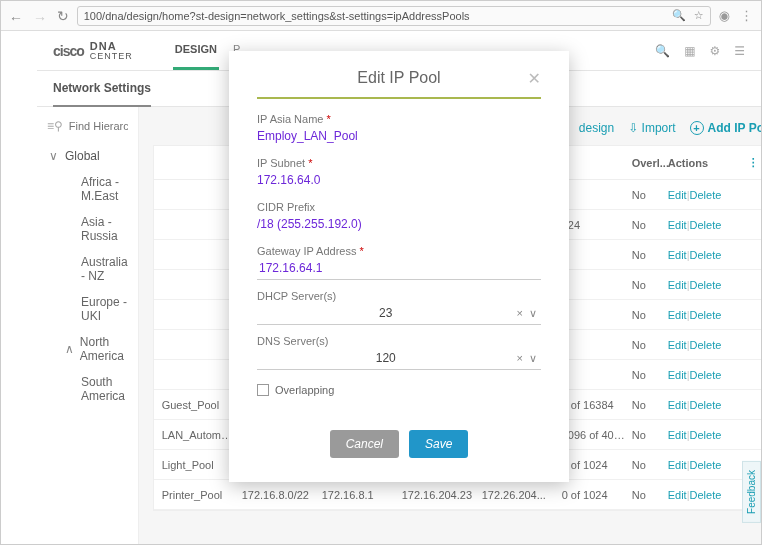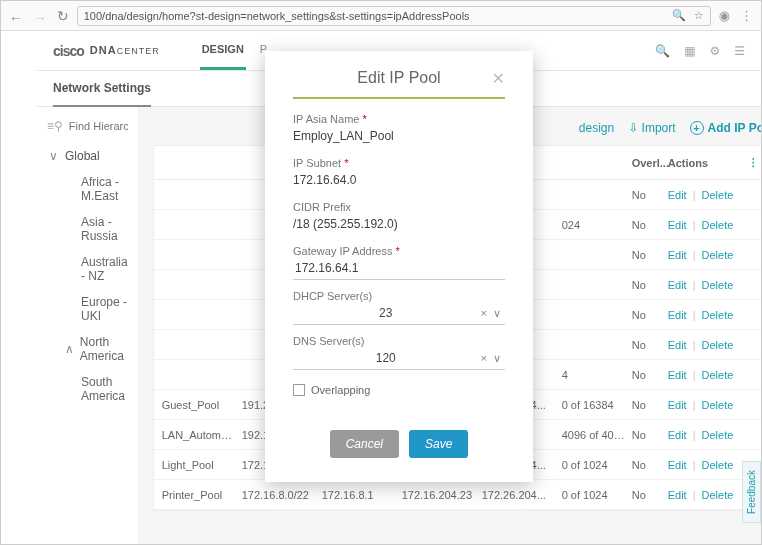--- a/index.html
+++ b/index.html
@@ -7,21 +7,21 @@
   
   .chrome { height: 30px; display: flex; align-items: center; padding: 0 8px; border-bottom: 1px solid #ddd; gap: 8px; background:#fafafa;}
   .chrome .nav-icons { display:flex; gap:10px; color:#888; font-size:14px;}
   .url-bar { flex:1; height:20px; border:1px solid #ccc; border-radius:3px; padding:0 6px; font-size:11px; color:#555; display:flex; align-items:center;}
   .chrome .right-icons { display:flex; gap:10px; color:#999; font-size:13px;}
   
   .app { background:#f5f5f5; height: calc(100% - 30px); position:relative;margin-left:36px;}
   .topbar { display:flex; align-items:center; height:40px; background:#fff; padding:0 16px; border-bottom:1px solid #e5e5e5;}
   .logo { display:flex; align-items:center; gap:6px; font-size:11px; color:#555; letter-spacing:1px;}
   .logo .cisco { color:#666; font-size:14px; letter-spacing:-1px; font-weight:bold;}
-  .logo .dna { display:flex; flex-direction:row; line-height:1;align-items:flex-end; }
+  .logo .dna { display:flex; flex-direction:column; line-height:1; }
   .topnav { display:flex; gap:12px; margin-left:40px;text-align:center; }
   .topnav .tab { font-size:11px; color:#888; padding:12px 2px; }
   .topnav .tab.active { color:#555; font-weight:bold; border-bottom:3px solid #3a7; }
   .topbar .spacer { flex:1;}
   .topbar .tool-icons { display:flex; gap:14px; color:#aaa; font-size:12px;}
   .subbar { display:flex; align-items:center; height:36px; background:#fff; border-bottom:1px solid #e5e5e5; padding:0 16px; gap:24px;}
   .subbar .stab { font-size:12px; color:#777; padding:10px 0;}
   .subbar .stab.active { color:#555; font-weight:bold; border-bottom:2px solid #888;}
   
   .body { display:flex; height: calc(100% - 76px); }
@@ -34,33 +34,33 @@
   .tree-item.sub { padding-left:44px; color:#666;}
   .tree-item .chev { width:10px; color:#888;}
   .main { flex:1; background:#f6f6f6; padding:10px 14px; position:relative;}
   .main-actions { display:flex; justify-content:flex-end; gap:14px; align-items:center; padding:4px 2px 10px;}
   .link { color:#1a9eb3; font-size:12px; cursor:pointer;}
   .link.bold { font-weight:bold;}
   .table { background:#fff; border:1px solid #eee;}
   .table-header, .row { display:grid; grid-template-columns: 80px 80px 80px 80px 80px 70px 36px 80px 20px; align-items:center; font-size:11px; color:#666;}
   .table-header { height:34px; border-bottom:1px solid #eee; font-weight:bold; padding:0 8px;}
   .row { height:30px; border-bottom:1px solid #f0f0f0; padding:0 8px;}
-  .row .act { display:flex; gap:6px;}
+  .row .act { display:flex; }
   .row .act a { color:#1a9eb3; text-decoration:none;}
   .ellipsis { text-overflow:ellipsis; overflow:hidden; white-space:nowrap; padding-right:6px;}
   .dots-v { color:#1a9eb3; font-weight:bold;}
   
   .overlay { position:absolute; inset:0; display:flex; justify-content:center; align-items:flex-start; padding-top:20px;}
-  .modal { width:268px; background:#fff; box-shadow:0 4px 18px rgba(0,0,0,0.25); padding:18px 28px 24px;}
+  .modal { width:340px; background:#fff; box-shadow:0 4px 18px rgba(0,0,0,0.25); padding:18px 28px 24px;}
   .modal-title-row { display:flex; align-items:center; justify-content:center; position:relative; padding-bottom:10px; border-bottom:2px solid #a9b84f; margin-bottom:14px;}
   .modal-title { font-size:16px; color:#666; font-weight:400;}
   .modal-close { position:absolute; right:0; top:0; color:#bbb; font-size:16px; cursor:pointer;}
   .field-label { font-size:11px; color:#777; margin-top:10px;}
   .req::after { content:" *"; color:#c00;}
-  .field-value { font-size:12px; color:#404040; padding:4px 0;}
+  .field-value { font-size:12px; color:#6d28d9; padding:4px 0;}
   .inputline { border-bottom:1px solid #ccc; padding:4px 2px; display:flex; align-items:center;}
   .inputline .val { font-size:12px; color:#444; text-align:center; flex:1;}
   .inputline .clear { color:#888; font-size:11px; padding:0 4px; cursor:pointer;}
   .inputline .chev { color:#888; font-size:11px; padding:0 2px;}
   .check-row { display:flex; align-items:center; gap:6px; margin-top:14px; font-size:11px; color:#666;}
   .check-row .box { width:12px; height:12px; border:1px solid #999;}
   .modal-buttons { display:flex; justify-content:center; gap:10px; margin-top:34px;}
   .btn { padding:7px 16px; border:none; border-radius:3px; font-size:12px; cursor:pointer; color:#fff;font-style:italic;}
   .btn-cancel { background:#9a9a9a;}
   .btn-save { background:#2196c9;}

